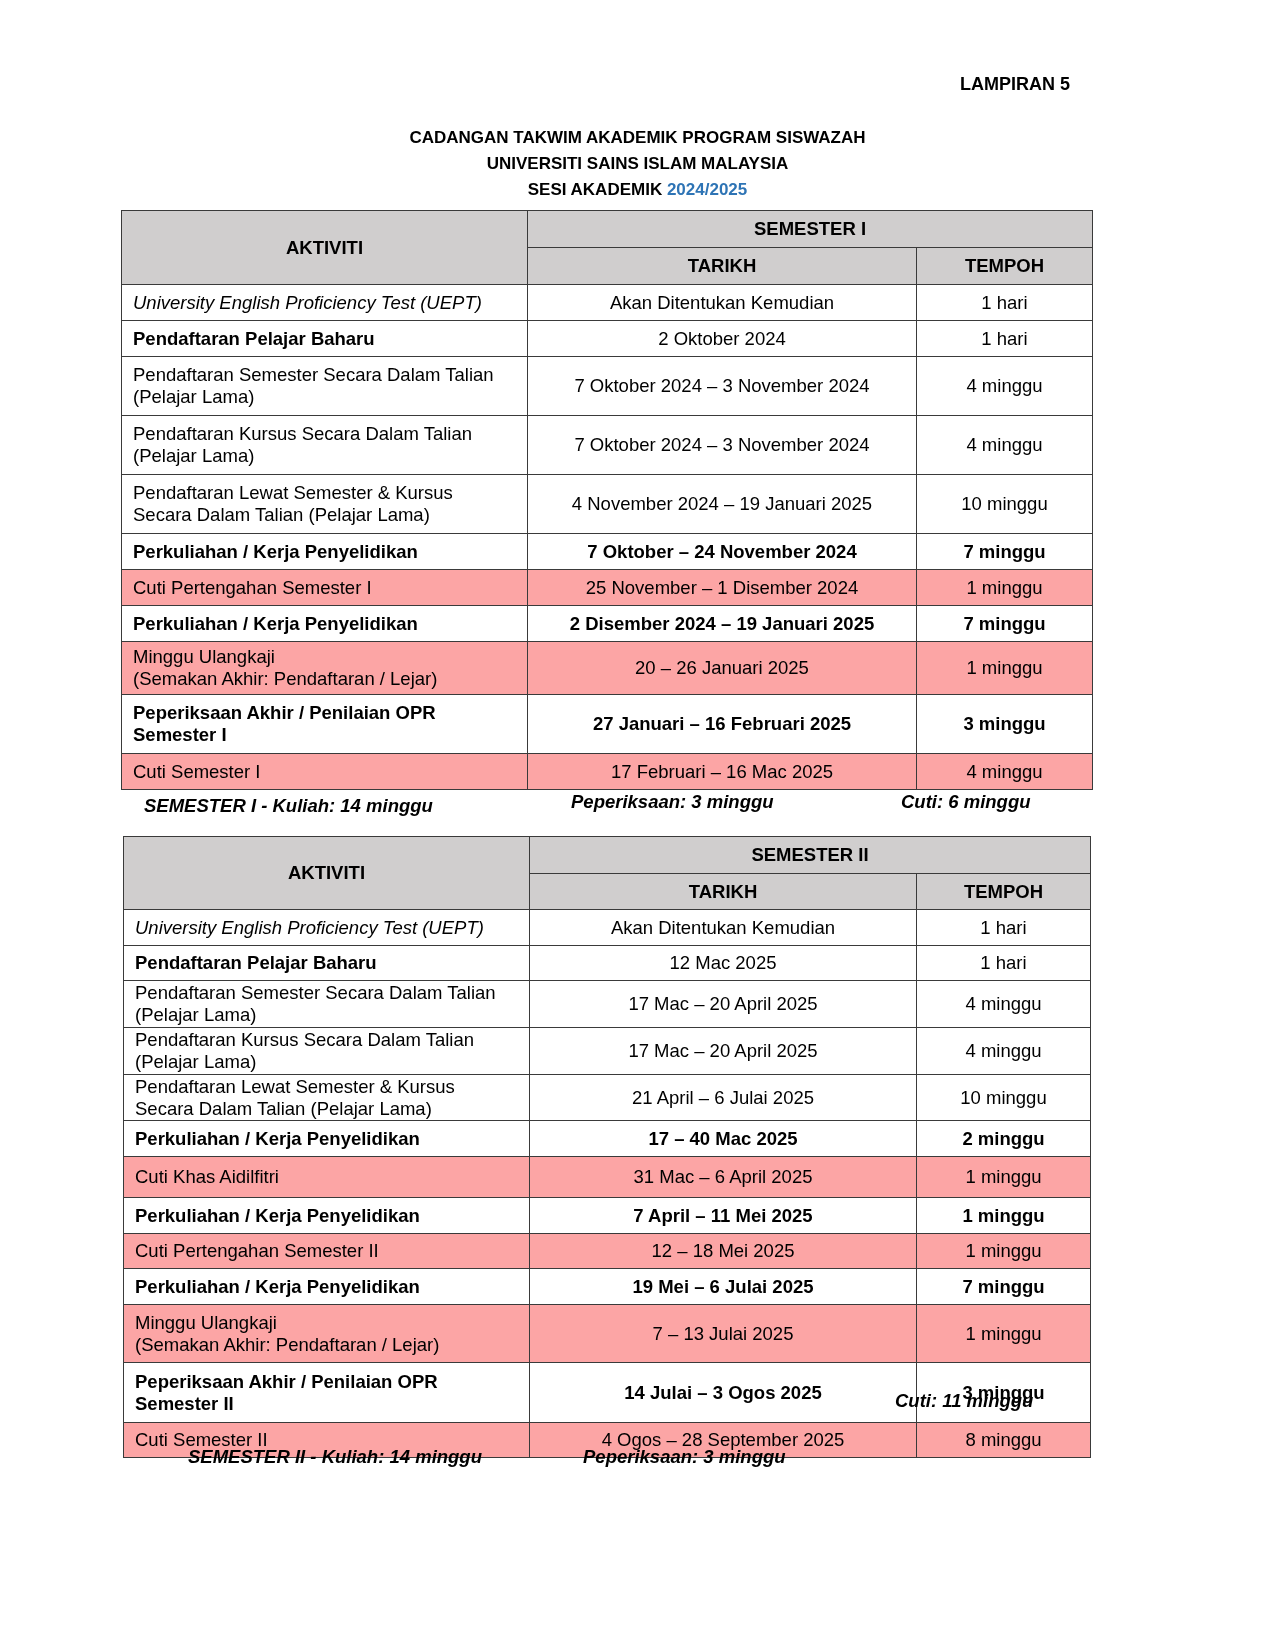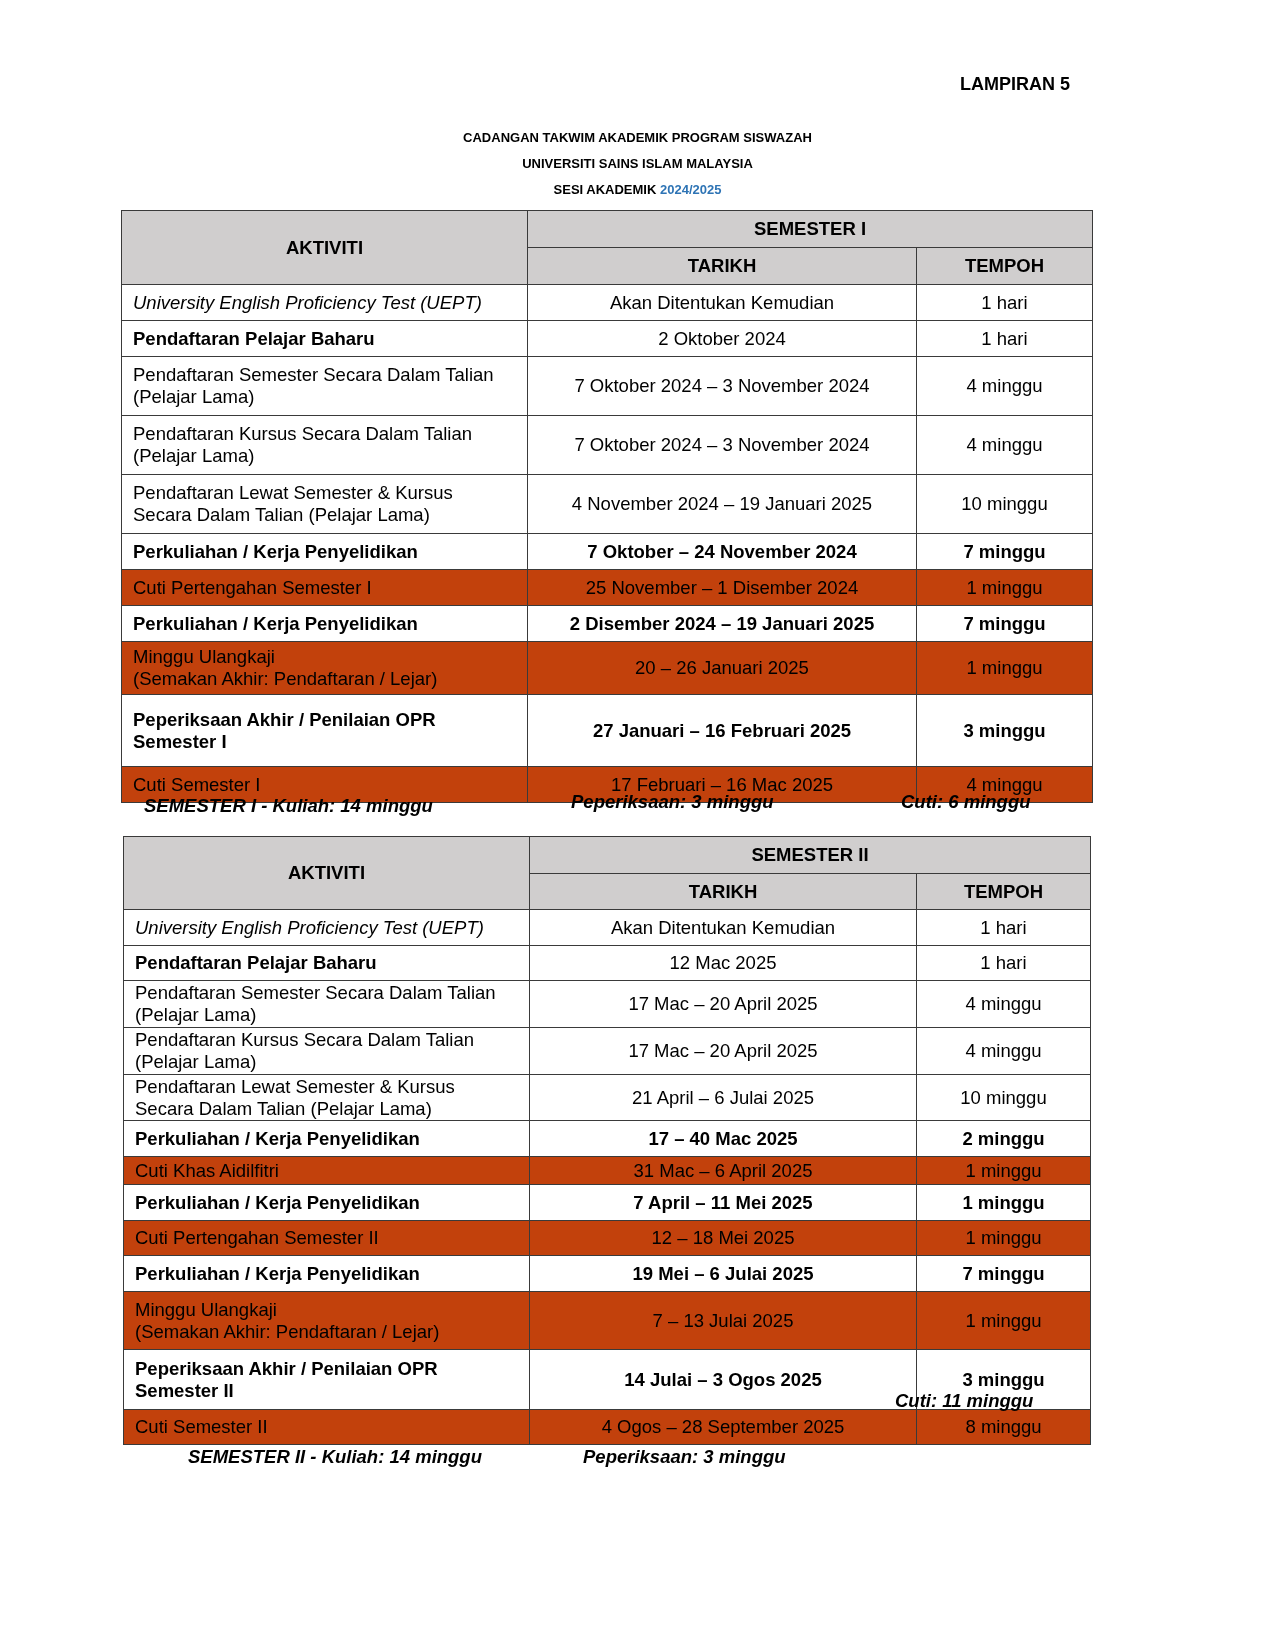--- a/index.html
+++ b/index.html
@@ -6,36 +6,36 @@
   body {
     width: 1275px; height: 1650px; position: relative; overflow: hidden;
     font-family: "Liberation Sans", sans-serif; color: #000;
   }
   .lampiran {
     position: absolute; top: 74px; right: 205px;
     font-size: 18px; font-weight: bold;
   }
   .title-block {
     position: absolute; top: 125px; left: 0; width: 1275px;
-    text-align: center; font-weight: bold; font-size: 13px; line-height: 26px;
+    text-align: center; font-weight: bold; font-size: 17px; line-height: 26px;
   }
   .title-block .year { color: #2e74b5; }
   table.cal {
     position: absolute; border-collapse: collapse; table-layout: fixed;
     font-size: 18.5px;
   }
   table.cal td, table.cal th {
     border: 1.5px solid #3a3a3a; padding: 0 11px; vertical-align: middle;
   }
   table.cal th { background: #d0cece; font-weight: bold; text-align: center; }
   table.cal td.act { text-align: left; line-height: 22px; }
   table.cal td.date, table.cal td.dur { text-align: center; }
   tr.bold td { font-weight: bold; }
   tr.italic td.act { font-style: italic; }
-  tr.shade td { background: #c2410c; }
+  tr.shade td { background: #fca5a5; }
   #t1 { left: 121px; top: 210px; width: 971px; }
   #t2 { left: 123px; top: 836px; width: 967px; }
   .summary {
     position: absolute; font-weight: bold; font-style: italic; font-size: 18.5px;
   }
 </style>
 </head>
 <body>
 
 <div class="lampiran">LAMPIRAN 5</div>
@@ -101,21 +101,21 @@
       <tr class="bold" style="height: 36px;">
         <td class="act"><span>Perkuliahan / Kerja Penyelidikan</span></td>
         <td class="date">2 Disember 2024 – 19 Januari 2025</td>
         <td class="dur">7 minggu</td>
       </tr>
       <tr class="shade" style="height: 53px;">
         <td class="act"><span>Minggu Ulangkaji</span><br><span>(Semakan Akhir: Pendaftaran / Lejar)</span></td>
         <td class="date">20 – 26 Januari 2025</td>
         <td class="dur">1 minggu</td>
       </tr>
-      <tr class="bold" style="height: 72px;">
+      <tr class="bold" style="height: 59px;">
         <td class="act"><span>Peperiksaan Akhir / Penilaian OPR Semester I</span></td>
         <td class="date">27 Januari – 16 Februari 2025</td>
         <td class="dur">3 minggu</td>
       </tr>
       <tr class="shade" style="height: 36px;">
         <td class="act"><span>Cuti Semester I</span></td>
         <td class="date">17 Februari – 16 Mac 2025</td>
         <td class="dur">4 minggu</td>
       </tr>
     </tbody>
@@ -165,21 +165,21 @@
       <tr style="height: 46px;">
         <td class="act"><span>Pendaftaran Lewat Semester &amp; Kursus Secara Dalam Talian (Pelajar Lama)</span></td>
         <td class="date">21 April – 6 Julai 2025</td>
         <td class="dur">10 minggu</td>
       </tr>
       <tr class="bold" style="height: 36px;">
         <td class="act"><span>Perkuliahan / Kerja Penyelidikan</span></td>
         <td class="date">17 – 40 Mac 2025</td>
         <td class="dur">2 minggu</td>
       </tr>
-      <tr class="shade" style="height: 28px;">
+      <tr class="shade" style="height: 41px;">
         <td class="act"><span>Cuti Khas Aidilfitri</span></td>
         <td class="date">31 Mac – 6 April 2025</td>
         <td class="dur">1 minggu</td>
       </tr>
       <tr class="bold" style="height: 36px;">
         <td class="act"><span>Perkuliahan / Kerja Penyelidikan</span></td>
         <td class="date">7 April – 11 Mei 2025</td>
         <td class="dur">1 minggu</td>
       </tr>
       <tr class="shade" style="height: 35px;">

